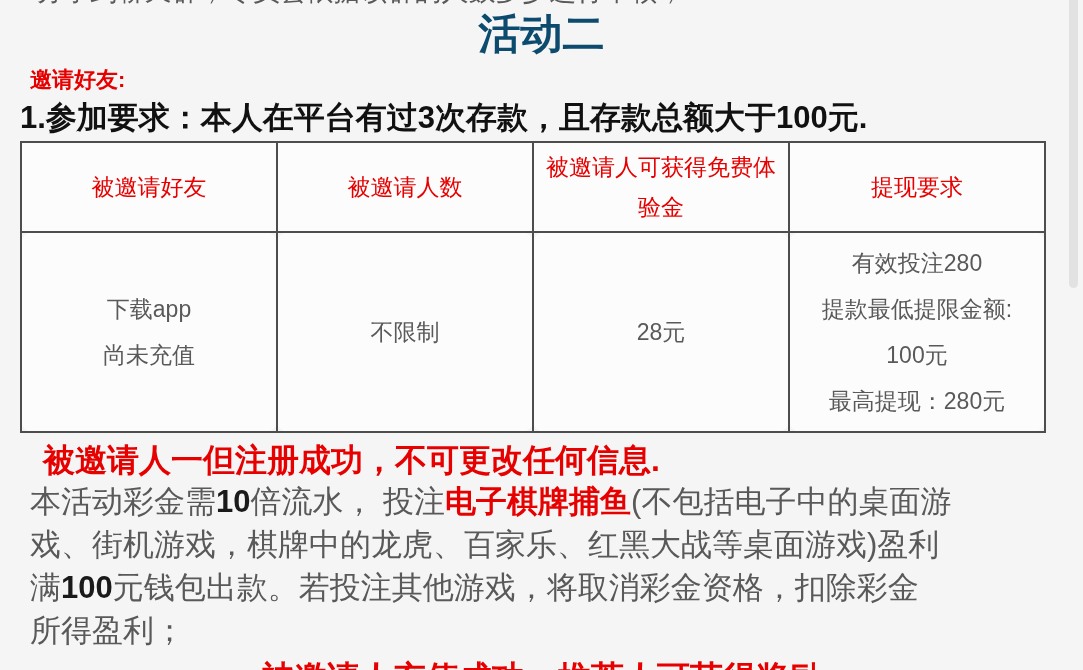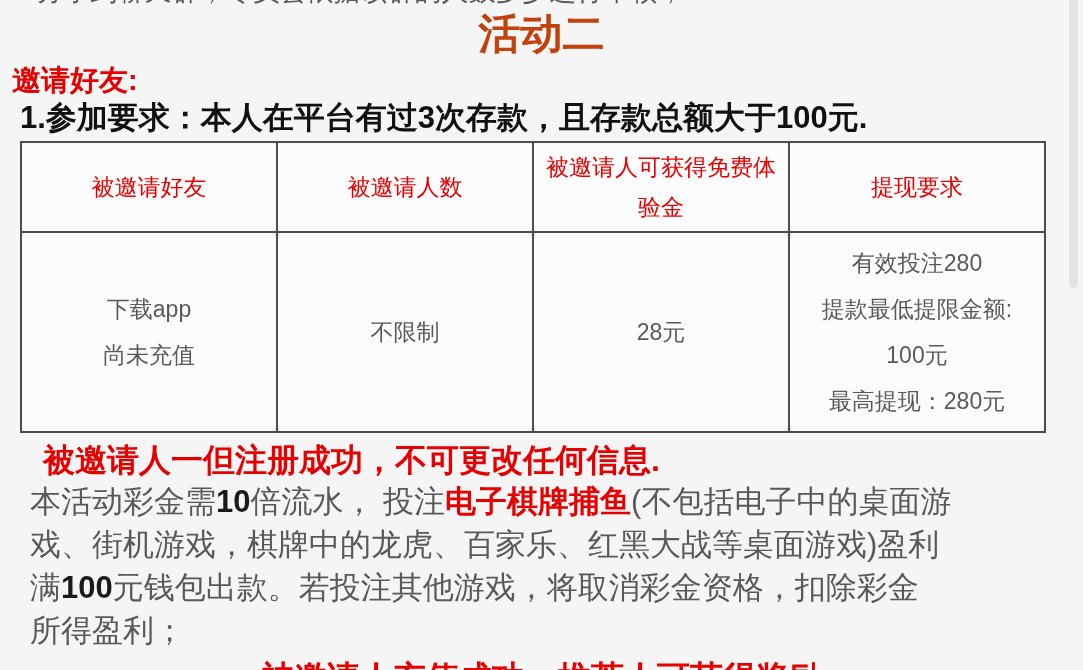--- a/index.html
+++ b/index.html
@@ -4,22 +4,22 @@
 <style>
   html,body{margin:0;padding:0;}
   body{
     width:1083px;height:670px;overflow:hidden;position:relative;
     background:#f5f5f5;
     font-family:"Liberation Sans","DejaVu Sans",sans-serif;
     color:#595959;
   }
   
   .toplines{margin-top:-28px;padding-left:14px;font-size:27px;line-height:38px;color:#595959;}
-  .section-title{margin:0;text-align:center;font-size:42px;line-height:48px;font-weight:bold;color:#c2410c;}
-  .invite-heading{margin-top:4px;padding-left:12px;font-size:29px;line-height:36px;font-weight:bold;color:#e60000;}
+  .section-title{margin:0;text-align:center;font-size:42px;line-height:48px;font-weight:bold;color:#0c4a6e;}
+  .invite-heading{margin-top:4px;padding-left:30px;font-size:22px;line-height:36px;font-weight:bold;color:#e60000;}
   .requirement{padding-left:20px;font-size:31px;line-height:40px;font-weight:bold;color:#111;}
   
   table.promo{border-collapse:collapse;margin:3px 0 0 20px;width:1026px;table-layout:fixed;}
   table.promo td{
     border:2px solid #4d4d4d;background:#fcfcfc;text-align:center;vertical-align:middle;
     font-size:23px;line-height:40px;padding:4px 10px;word-break:break-all;
   }
   tr.head td{height:74px;color:#e60000;}
   tr.body td{height:190px;color:#595959;line-height:46px;border-radius:12px;}
   

